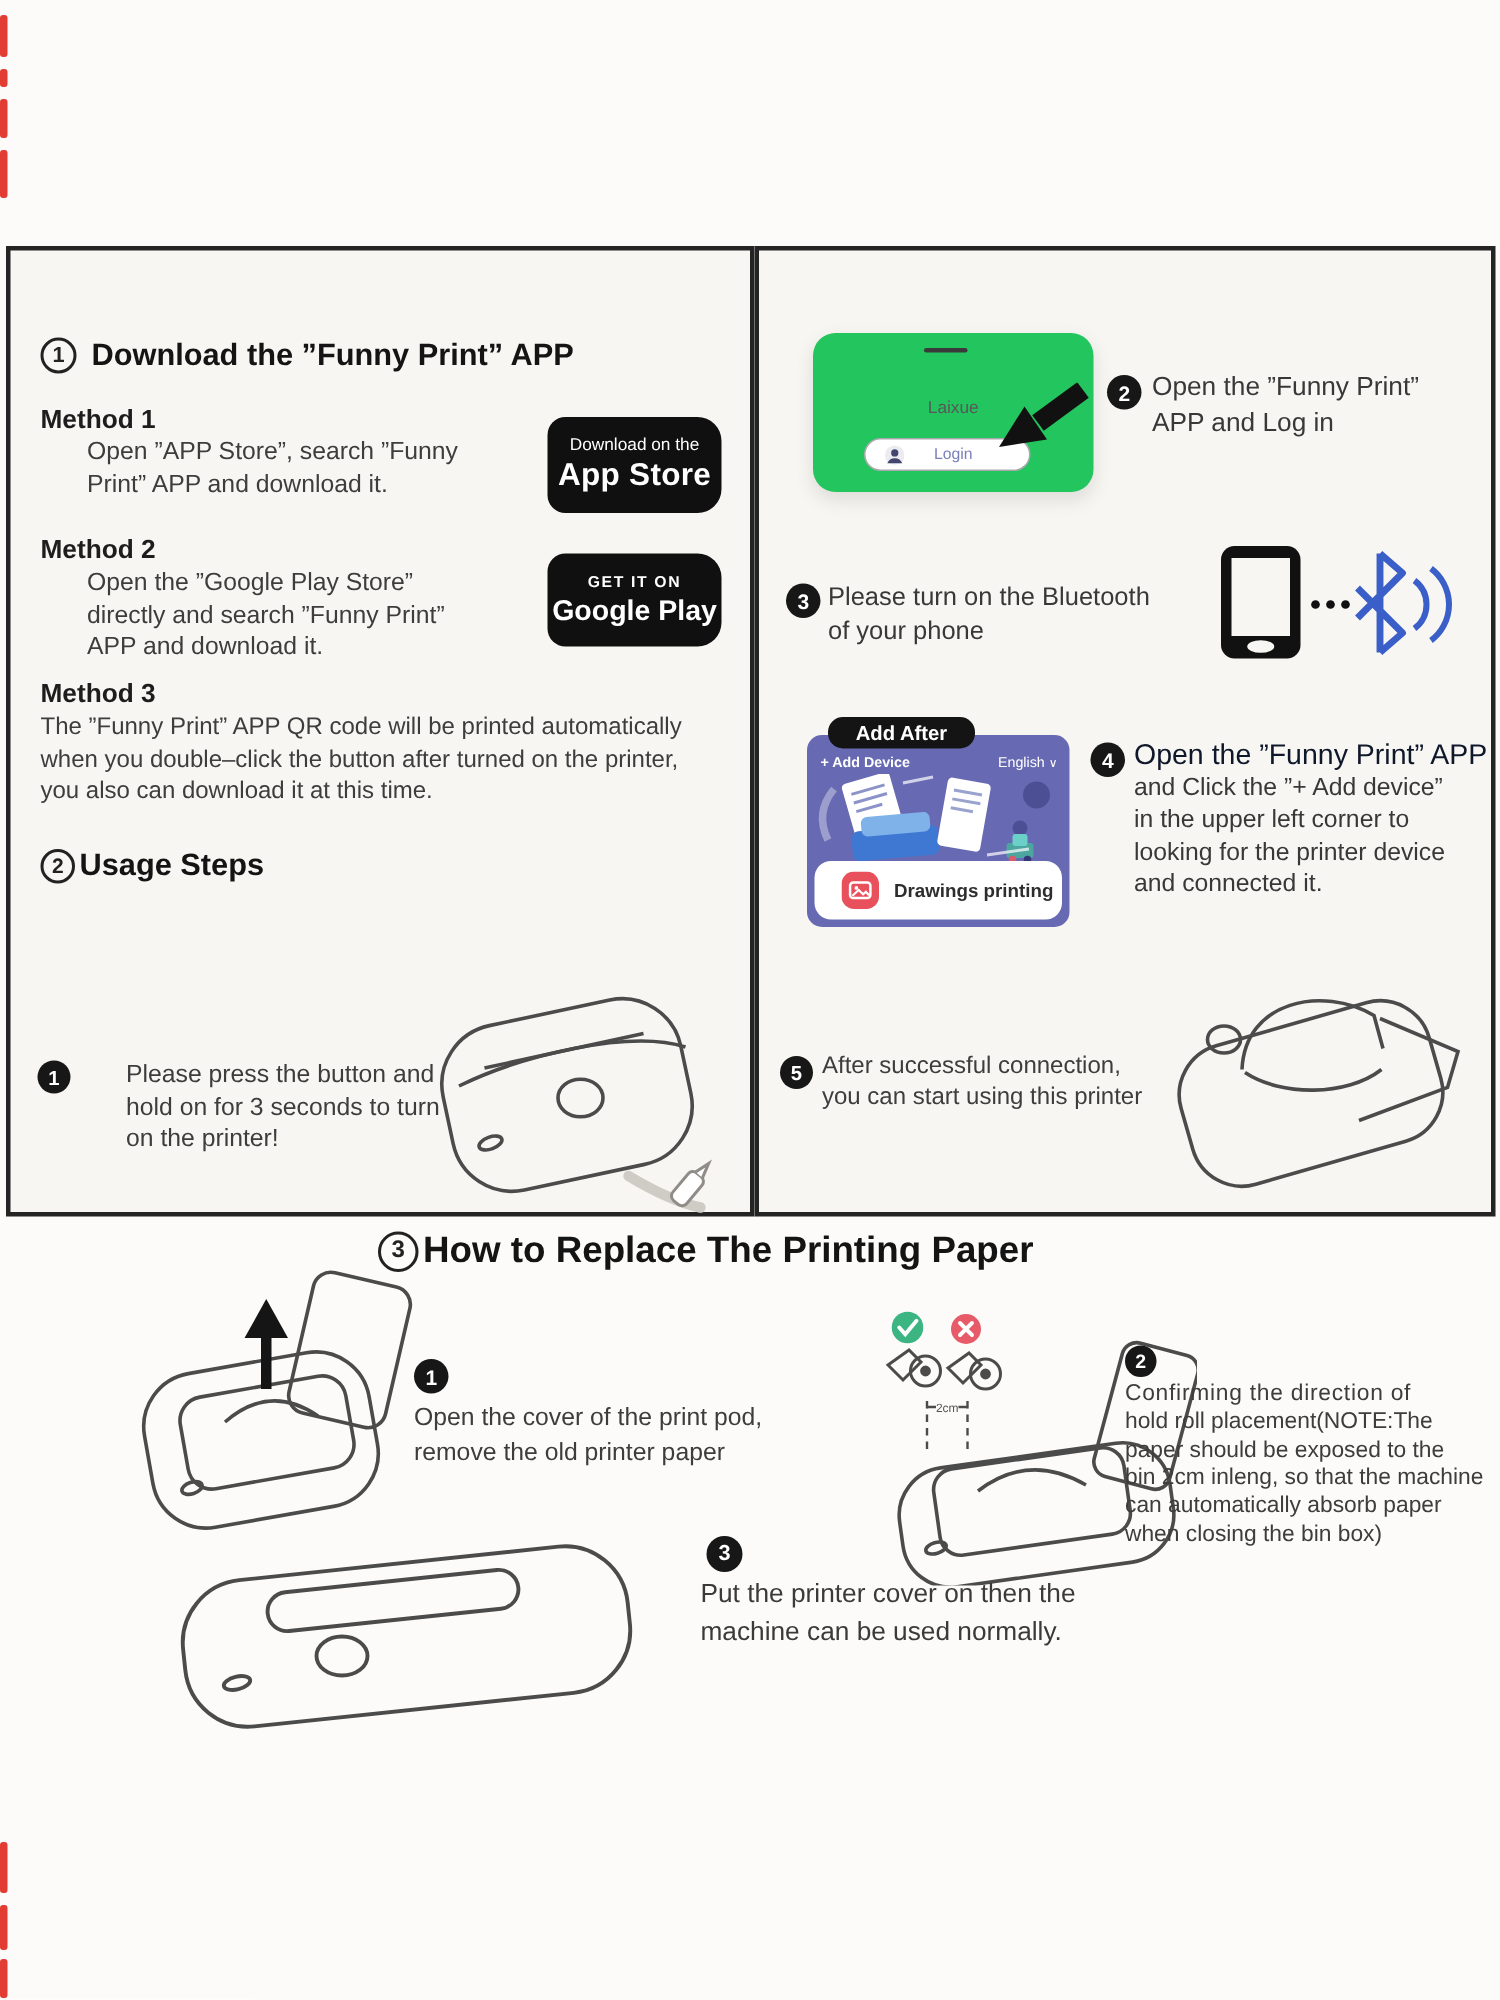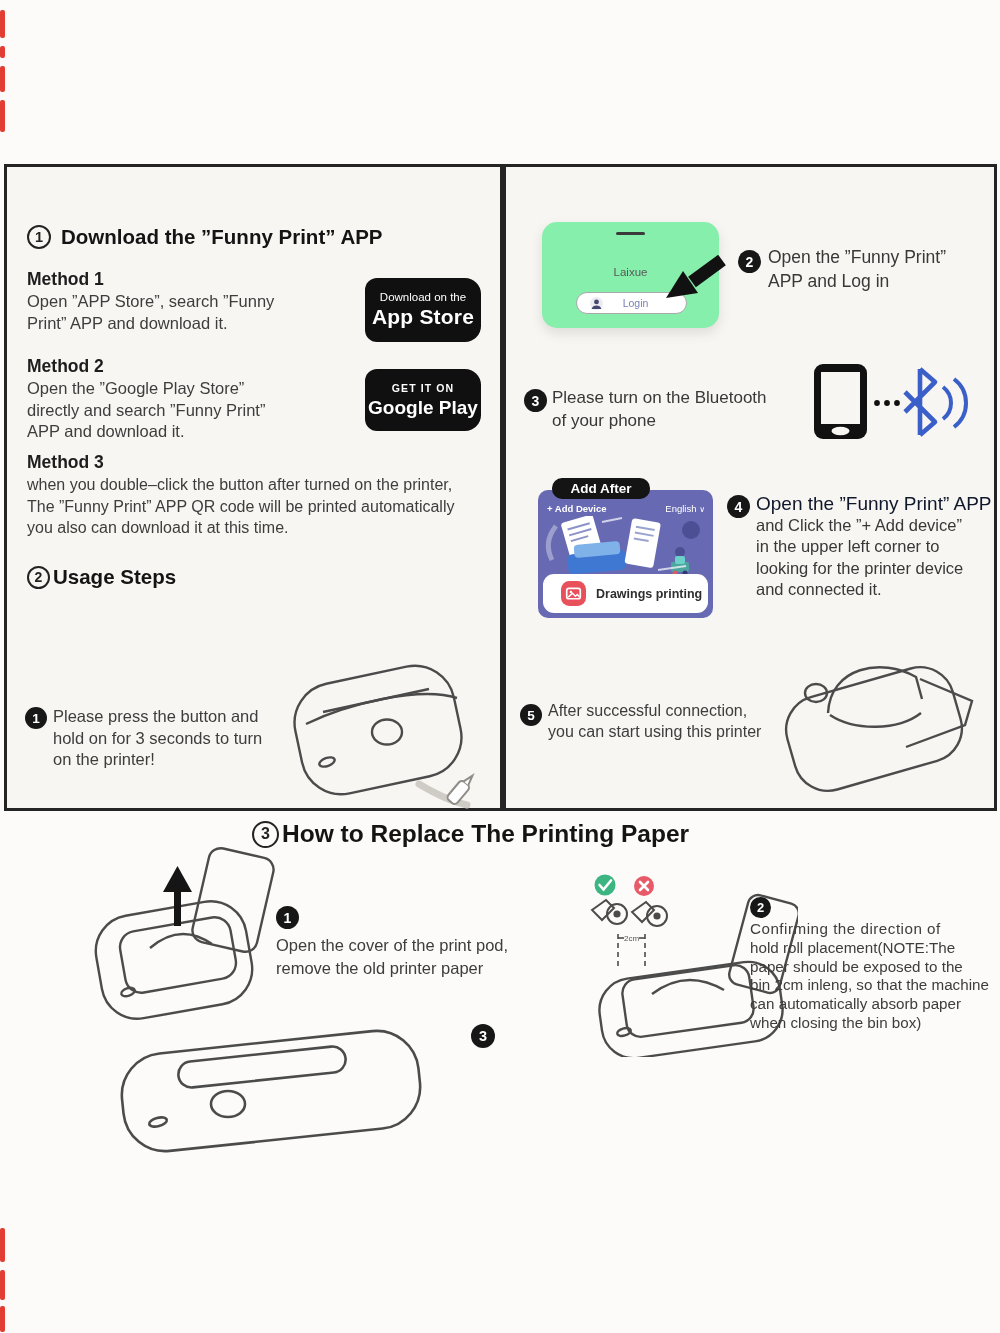--- a/index.html
+++ b/index.html
@@ -7,25 +7,25 @@
         font-family:"Liberation Sans",sans-serif;color:#3a3a3a;}
   .abs{position:absolute;}
   .box{position:absolute;border:3px solid #242424;background:#f8f6f2;box-sizing:border-box;}
   .t{position:absolute;white-space:nowrap;}
   .h1{display:flex;align-items:center;font-weight:700;color:#141414;}
   .ring{display:inline-flex;align-items:center;justify-content:center;border:2px solid #222;
         border-radius:50%;font-weight:700;color:#222;flex:0 0 auto;box-sizing:border-box;background:transparent;}
   .step{position:absolute;border-radius:50%;background:#171717;color:#fff;display:flex;
         align-items:center;justify-content:center;font-weight:700;z-index:3;}
   .mtitle{font-weight:700;color:#1d1d1d;font-size:17.5px;}
-  .body16 div{font-size:16.5px;line-height:21.5px;color:#3d3d3d;}
+  .body16 div{font-size:16.5px;line-height:21.5px;color:#3d3d3d;margin-left:31px;}
   .badge{position:absolute;background:#101010;color:#fff;display:flex;flex-direction:column;
          align-items:center;justify-content:center;text-align:center;}
   .redmark{position:absolute;left:0;width:5px;background:#e23d33;border-radius:2px;}
-  .phone-card{position:absolute;background:#86efac;border-radius:15px;box-shadow:0 5px 12px rgba(90,85,80,.16);}
+  .phone-card{position:absolute;background:#22c55e;border-radius:15px;box-shadow:0 5px 12px rgba(90,85,80,.16);padding-left:10px;}
   .login-pill{position:absolute;border:1.4px solid #a9a9ad;border-radius:12px;display:flex;
               align-items:center;background:#fff;box-sizing:border-box;}
   .adcard{position:absolute;background:#676ab2;border-radius:10px;}
   .adtag{position:absolute;background:#141414;color:#fff;border-radius:10px;display:flex;
          align-items:center;justify-content:center;font-weight:700;}
   .adbar{position:absolute;background:#fff;border-radius:11px;display:flex;align-items:center;}
   svg{display:block;}
 </style>
 </head>
 <body>
@@ -65,22 +65,22 @@
       <div>APP and download it.</div>
     </div>
 
     <div class="badge" style="left:358px;top:202px;width:116px;height:62px;border-radius:12px 16px 16px 12px;">
       <div style="font-size:10.5px;font-weight:700;letter-spacing:1.1px;margin-bottom:3px;">GET IT ON</div>
       <div style="font-size:19px;font-weight:700;">Google Play</div>
     </div>
 
     <div class="t mtitle" style="left:20px;top:285px;">Method 3</div>
     <div class="t" style="left:20px;top:307px;">
+      <div style="font-size:16px;line-height:21.5px;color:#3d3d3d;">The ”Funny Print” APP QR code will be printed automatically</div>
       <div style="font-size:16px;line-height:21.5px;color:#3d3d3d;">when you double–click the button after turned on the printer,</div>
-      <div style="font-size:16px;line-height:21.5px;color:#3d3d3d;">The ”Funny Print” APP QR code will be printed automatically</div>
       <div style="font-size:16px;line-height:21.5px;color:#3d3d3d;">you also can download it at this time.</div>
     </div>
 
     <div class="h1 abs" style="left:20px;top:398px;font-size:20.5px;gap:3px;">
       <span class="ring" style="width:23px;height:23px;font-size:14px;">2</span>
       <span>Usage Steps</span>
     </div>
 
     <div class="step" style="left:18px;top:540px;width:22px;height:22px;font-size:13.5px;">1</div>
     <div class="t body16" style="left:46px;top:539px;">
@@ -298,20 +298,24 @@
   <div class="t" style="left:750px;top:920px;">
     <div style="font-size:15.2px;line-height:18.8px;color:#3d3d3d;letter-spacing:.5px;">Confirming the direction of</div>
     <div style="font-size:15.2px;line-height:18.8px;color:#3d3d3d;">hold roll placement(NOTE:The</div>
     <div style="font-size:15.2px;line-height:18.8px;color:#3d3d3d;">paper should be exposed to the</div>
     <div style="font-size:15.2px;line-height:18.8px;color:#3d3d3d;">bin 2cm inleng, so that the machine</div>
     <div style="font-size:15.2px;line-height:18.8px;color:#3d3d3d;">can automatically absorb paper</div>
     <div style="font-size:15.2px;line-height:18.8px;color:#3d3d3d;">when closing the bin box)</div>
   </div>
 
   <div class="step" style="left:471px;top:1024px;width:24px;height:24px;font-size:14.5px;">3</div>
+  <div class="t" style="left:467px;top:1050px;">
+    <div style="font-size:17.5px;line-height:25px;color:#3a3a3a;">Put the printer cover on then the</div>
+    <div style="font-size:17.5px;line-height:25px;color:#3a3a3a;">machine can be used normally.</div>
+  </div>
 
   <svg class="abs" style="left:106px;top:1028px;" width="330" height="127" viewBox="0 0 330 127">
     <g fill="none" stroke="#4b4b4b" stroke-width="2.6">
       <rect x="16" y="14" width="298" height="98" rx="42" transform="rotate(-6 165 63)"></rect>
       <rect x="72" y="26" width="168" height="26" rx="13" transform="rotate(-6 156 39)"></rect>
       <ellipse cx="122" cy="76" rx="17" ry="13"></ellipse>
       <ellipse cx="52" cy="94" rx="9" ry="4.2" transform="rotate(-14 52 94)"></ellipse>
     </g>
   </svg>
 

